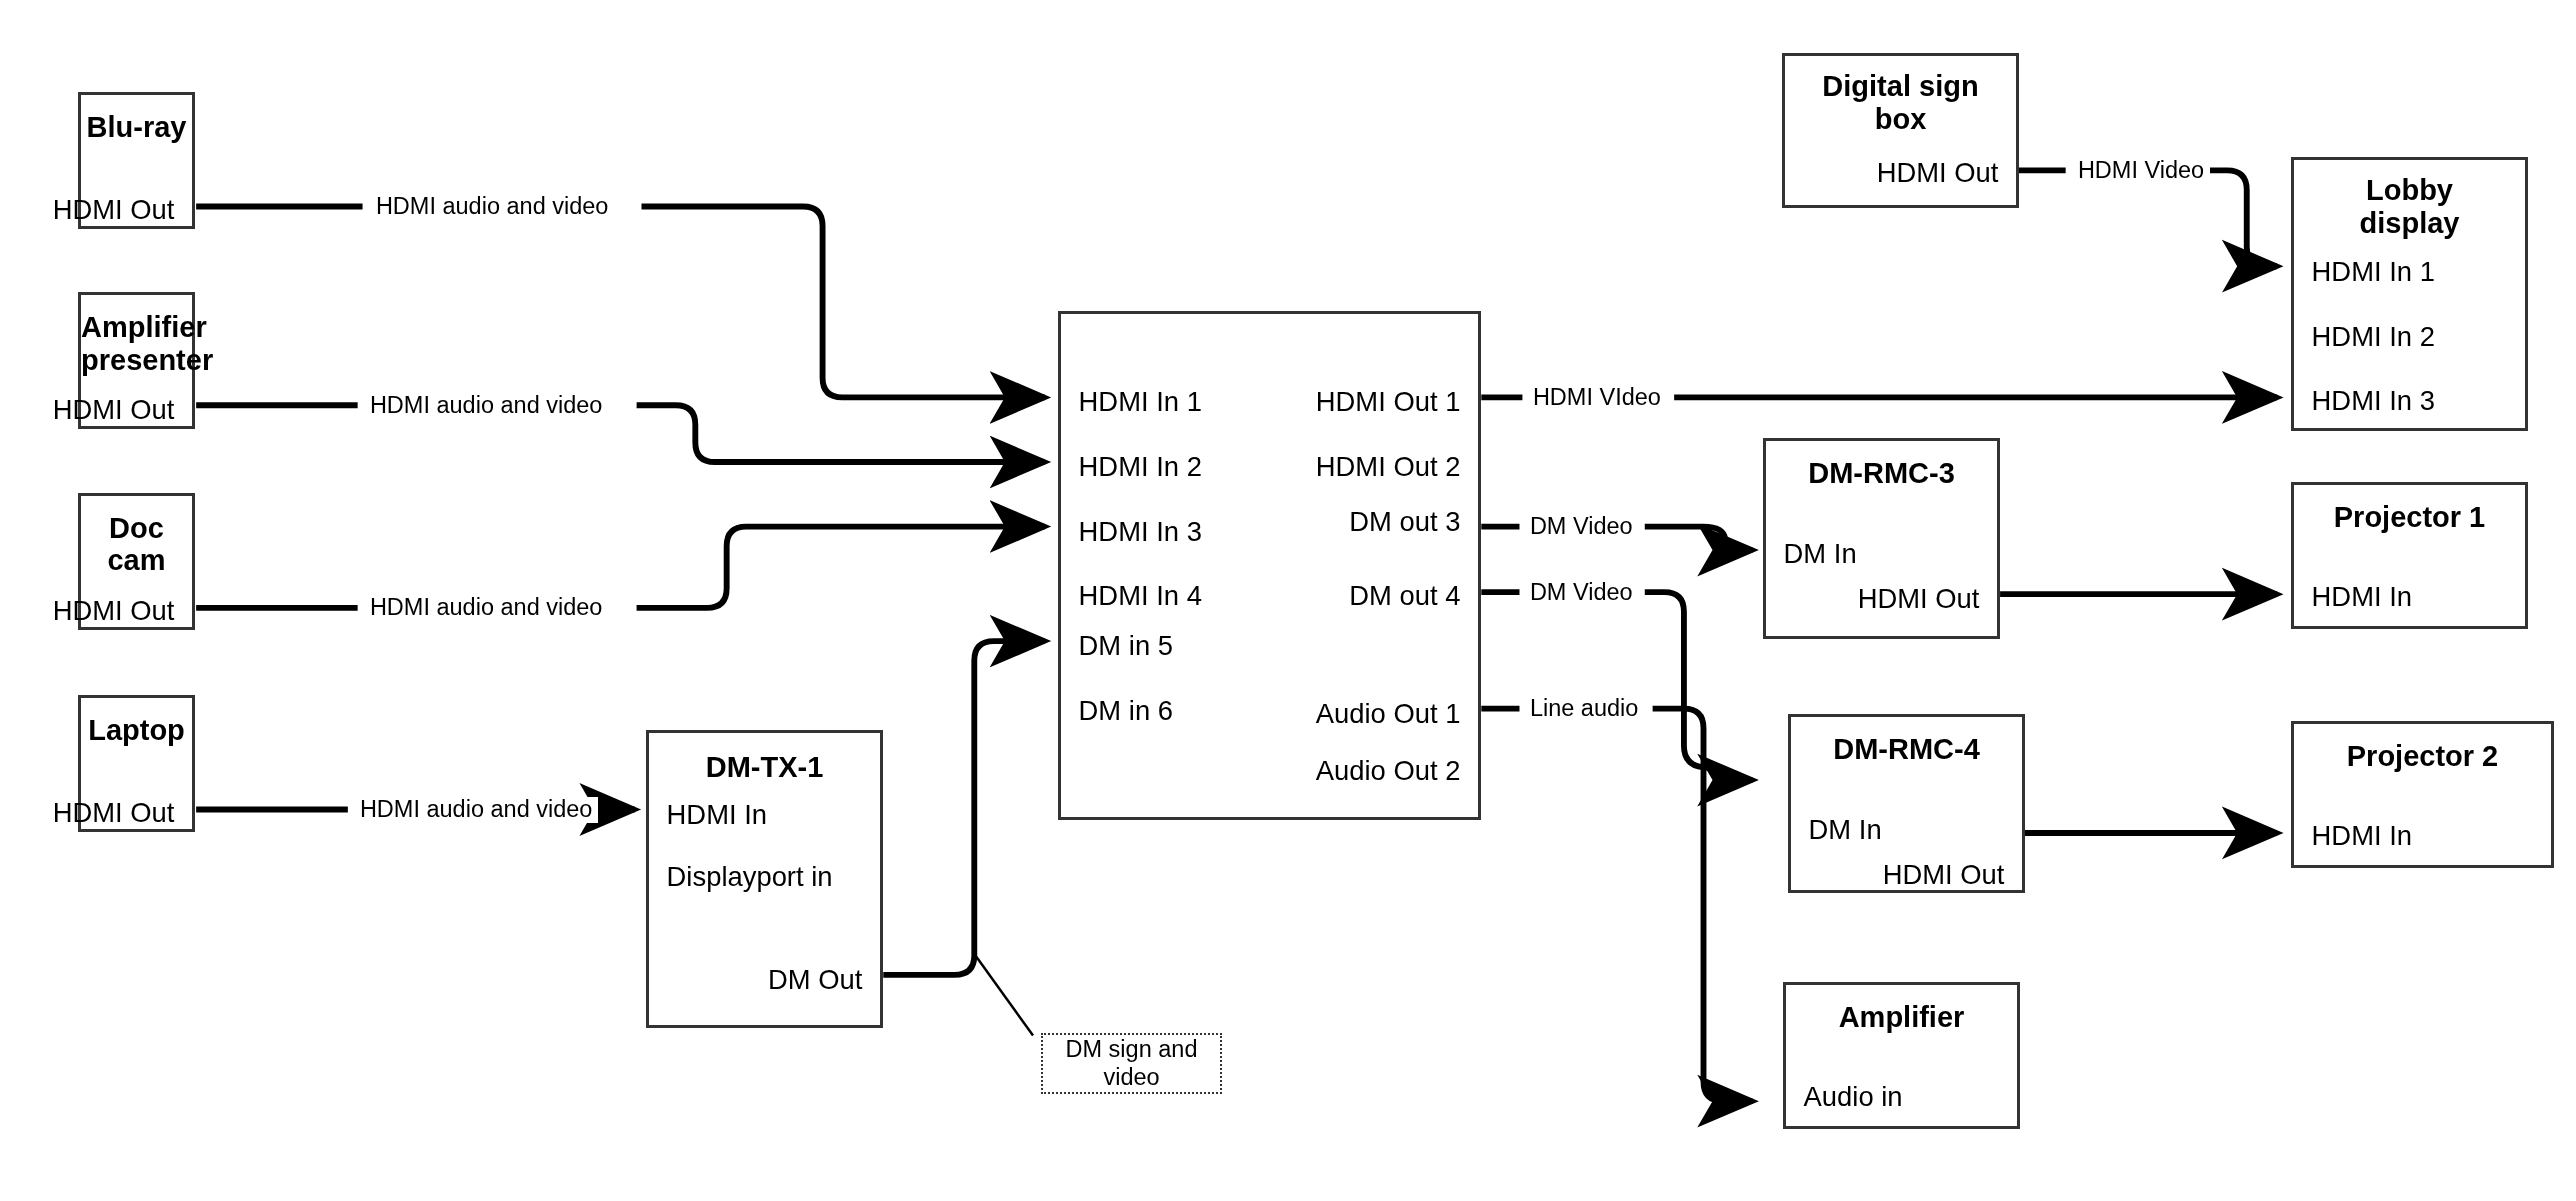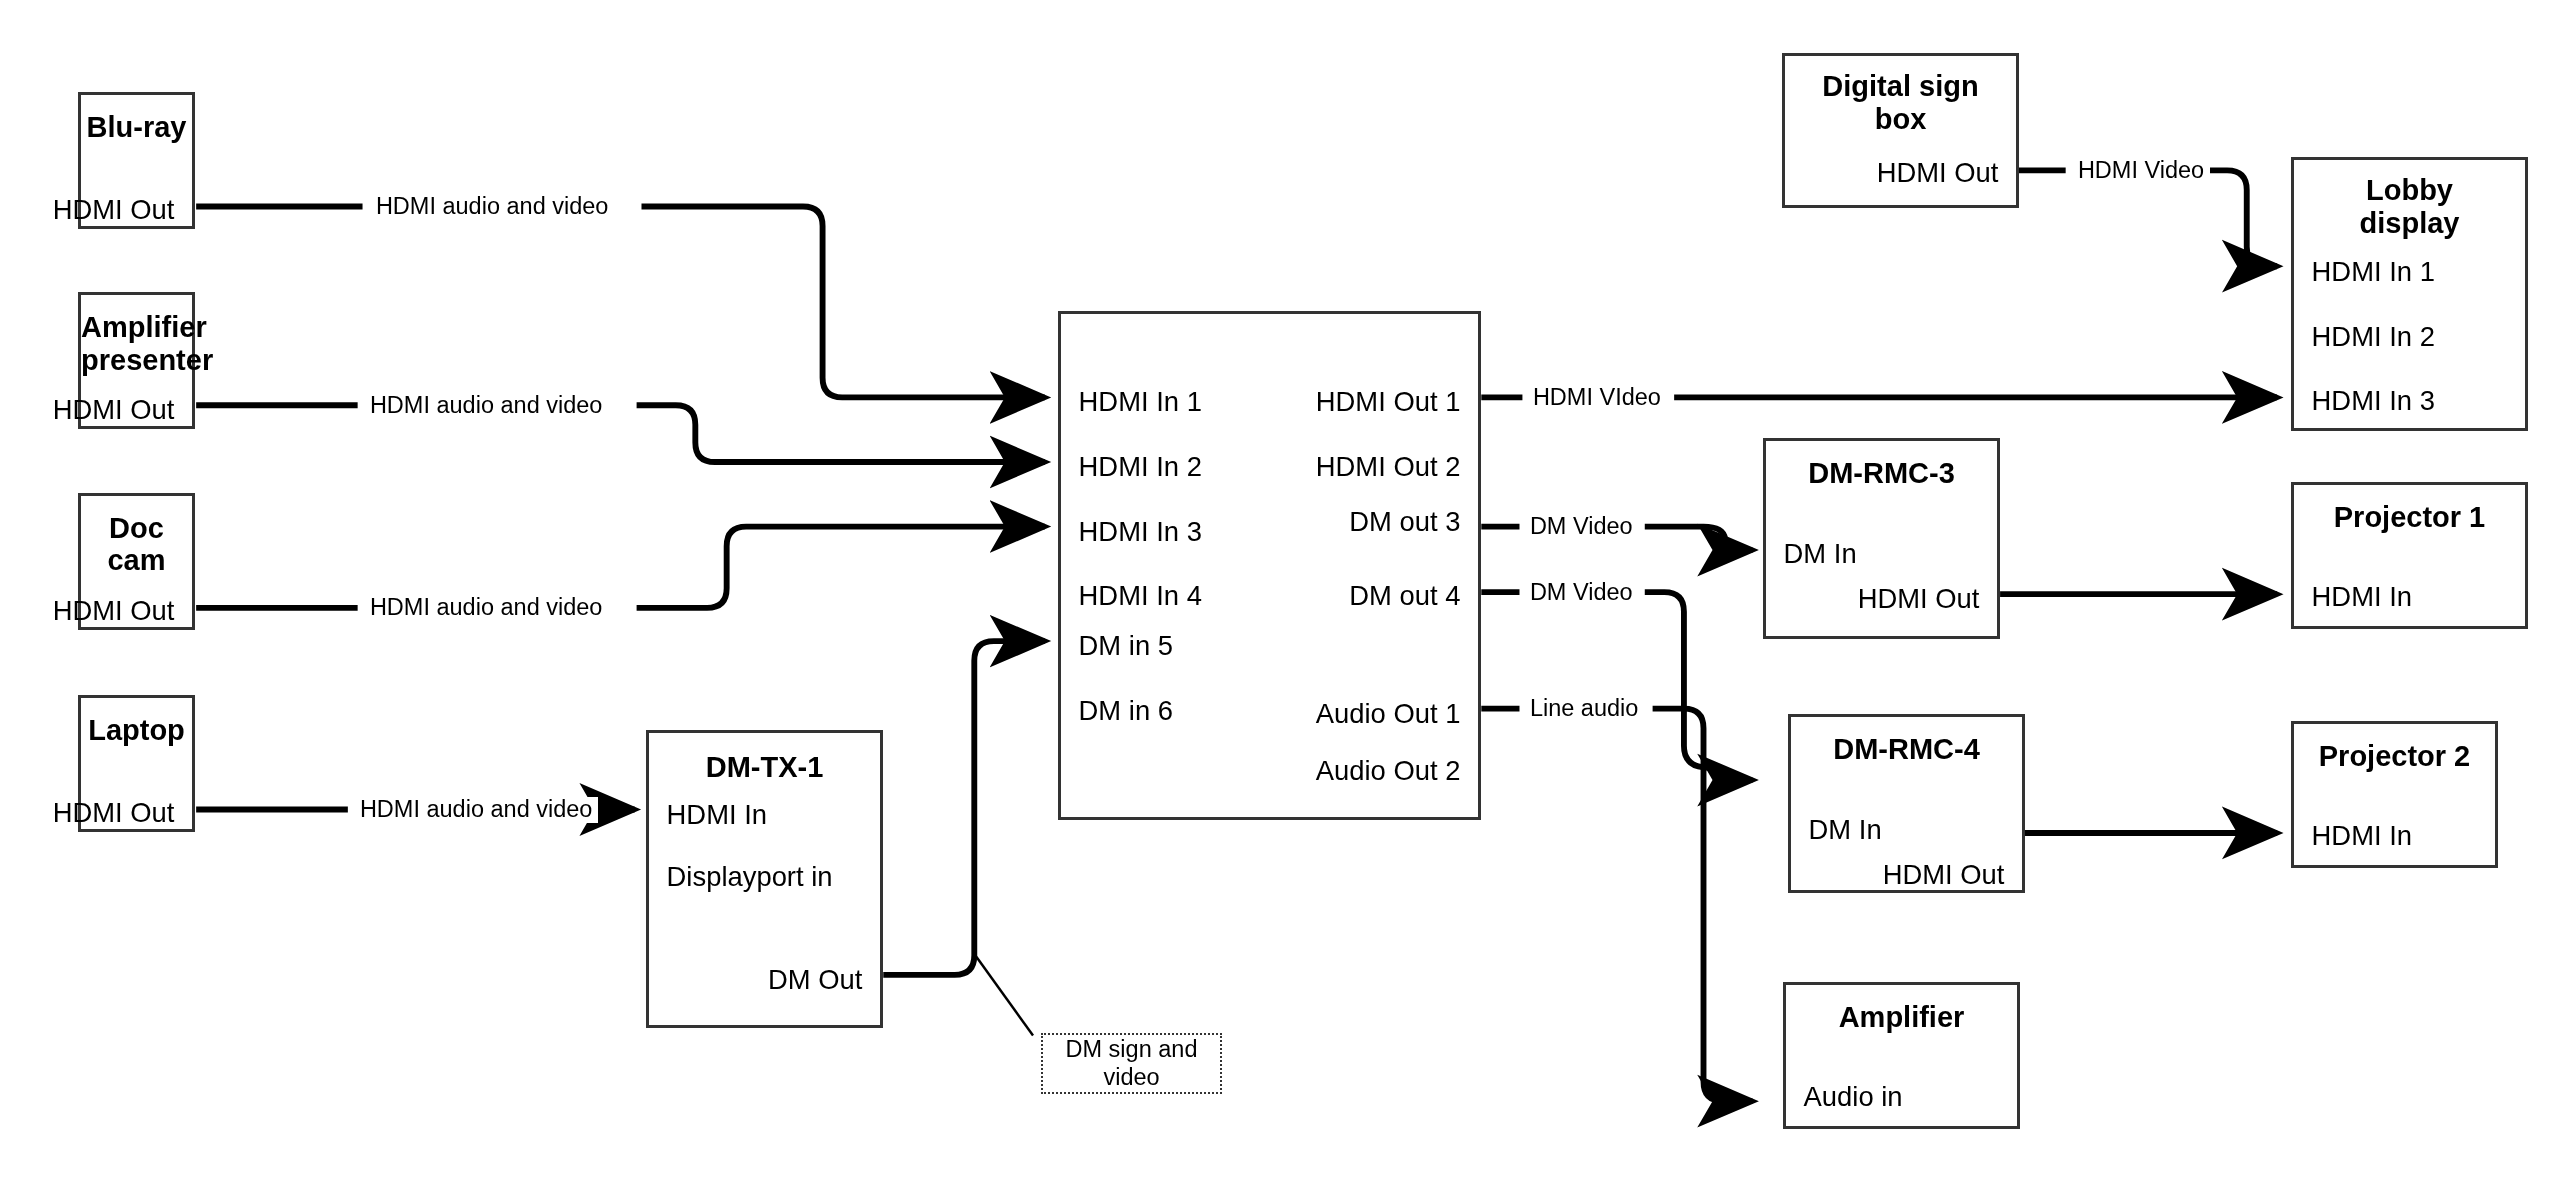--- a/index.html
+++ b/index.html
@@ -208,21 +208,21 @@
     <div class="node-title" style="top:15.7px;">DM-RMC-4</div>
     <div class="port left" style="top:97px;">DM In</div>
     <div class="port right" style="top:142px;">HDMI Out</div>
   </div>
 
   <div class="node" style="left:2291px; top:482px; width:237px; height:147px;">
     <div class="node-title" style="top:15.7px;">Projector 1</div>
     <div class="port left" style="top:96px;">HDMI In</div>
   </div>
 
-  <div class="node" style="left:2291px; top:721px; width:207px; height:147px;">
+  <div class="node" style="left:2291px; top:721px; width:263px; height:147px;">
     <div class="node-title" style="top:15.7px;">Projector 2</div>
     <div class="port left" style="top:96px;">HDMI In</div>
   </div>
 
   <div class="node" style="left:1783px; top:982px; width:237px; height:147px;">
     <div class="node-title" style="top:15.7px;">Amplifier</div>
     <div class="port left" style="top:96px;">Audio in</div>
   </div>
 
 </div>

